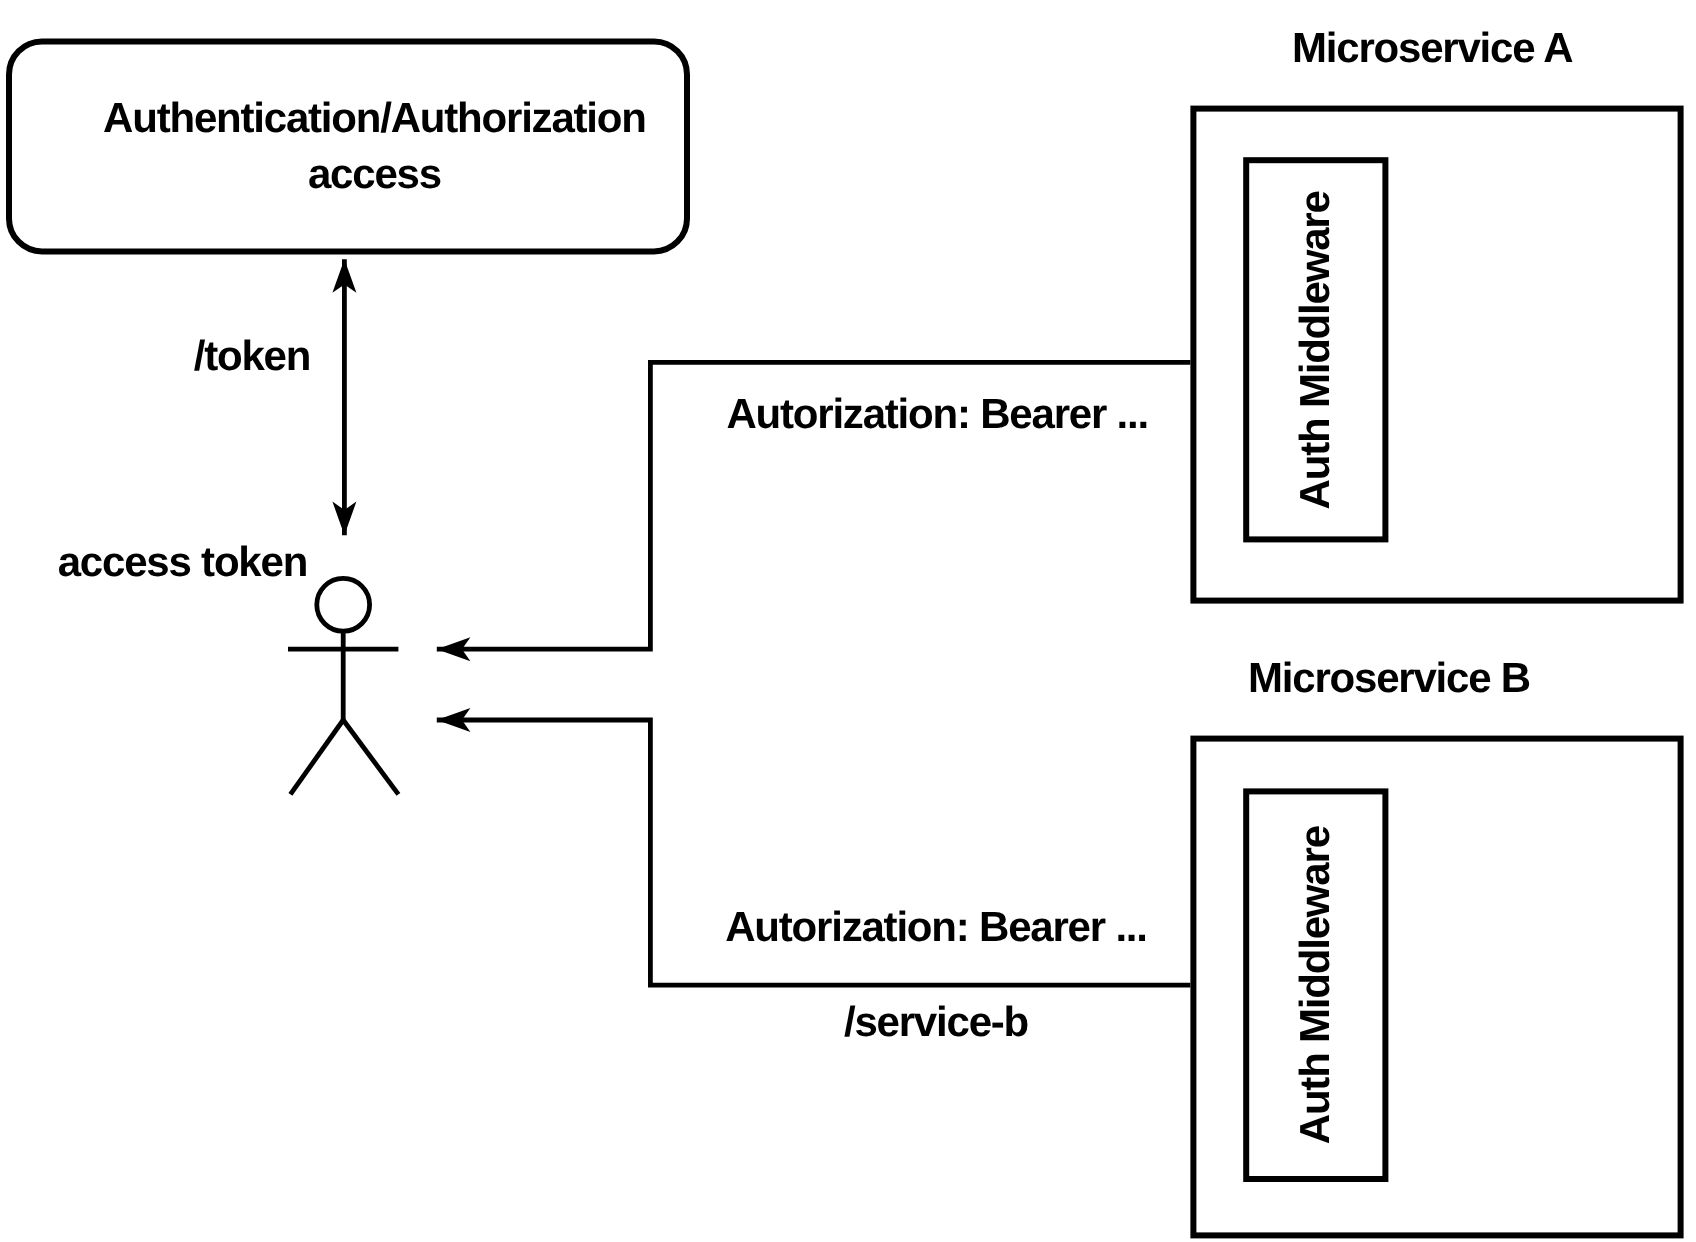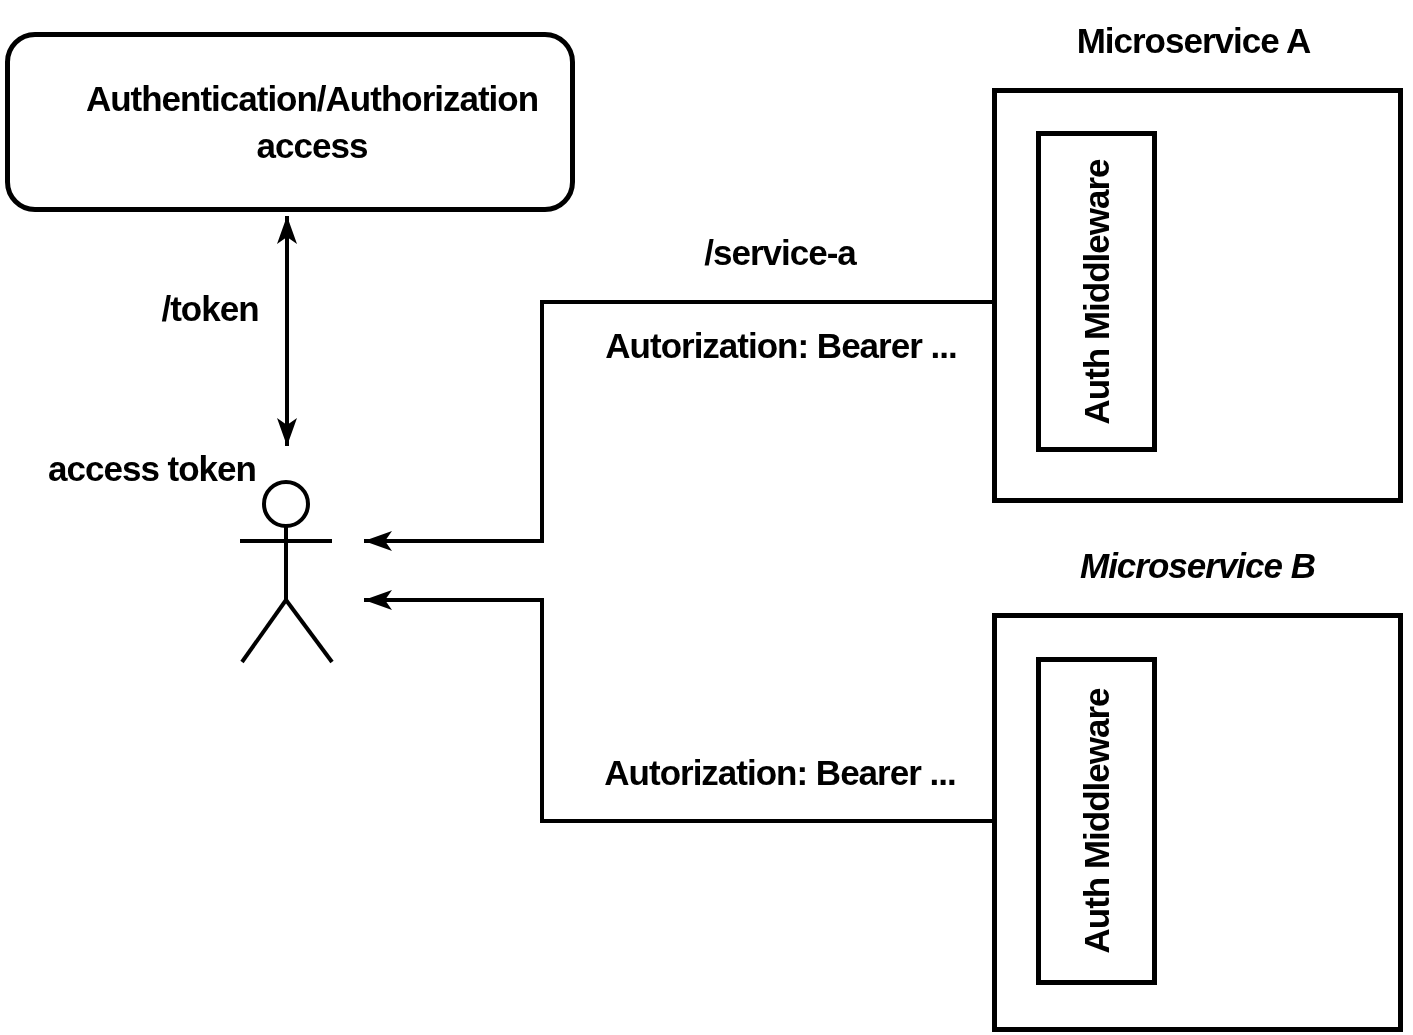--- a/index.html
+++ b/index.html
@@ -63,30 +63,30 @@
   }
   .ms-title {
     position: absolute;
     width: 411px;
     text-align: center;
     font-size: 35px;
     letter-spacing: -1px;
     line-height: 40px;
   }
   .ms-title-a { left: 988px; top: 21px; }
-  .ms-title-b { left: 992px; top: 546px; font-style: italic; }
+  .ms-title-b { left: 952px; top: 546px; }
   .flabel {
     position: absolute;
     white-space: nowrap;
     font-size: 35px;
     letter-spacing: -1px;
     line-height: 40px;
     transform: translate(-50%, -50%);
   }
-  .lbl-token        { left: 210px; top: 297px; margin-top: 12px; }
+  .lbl-token        { left: 210px; top: 297px; }
   .lbl-access-token { left: 152px; top: 436px; margin-top: 33px; }
   .lbl-user-service { left: 260px; top: 700px; }
   .lbl-service-a    { left: 780px; top: 253px; }
   .lbl-bearer-a     { left: 781px; top: 346px; }
   .lbl-bearer-b     { left: 780px; top: 773px; }
   .lbl-service-b    { left: 780px; top: 852px; }
   svg .stroke {
     fill: none;
     stroke: #000000;
     stroke-width: 4px;
@@ -119,23 +119,23 @@
     </g>
   </svg>
 
   <div class="box auth-box">
     <div>Authentication/Authorization</div>
     <div>access</div>
   </div>
 
   <div class="flabel lbl-token">/token</div>
   <div class="flabel lbl-access-token">access token</div>
-  <div class="flabel lbl-service-a">/service-a</div>
   <div class="flabel lbl-bearer-a">Autorization: Bearer ...</div>
   <div class="flabel lbl-bearer-b">Autorization: Bearer ...</div>
+  <div class="flabel lbl-service-b">/service-b</div>
 
   <div class="ms-title ms-title-a">Microservice A</div>
   <div class="box ms-box-a"></div>
   <div class="box mw-box-a mw-box">
     <div class="mw-label">Auth Middleware</div>
   </div>
 
   <div class="ms-title ms-title-b">Microservice B</div>
   <div class="box ms-box-b"></div>
   <div class="box mw-box-b mw-box">

